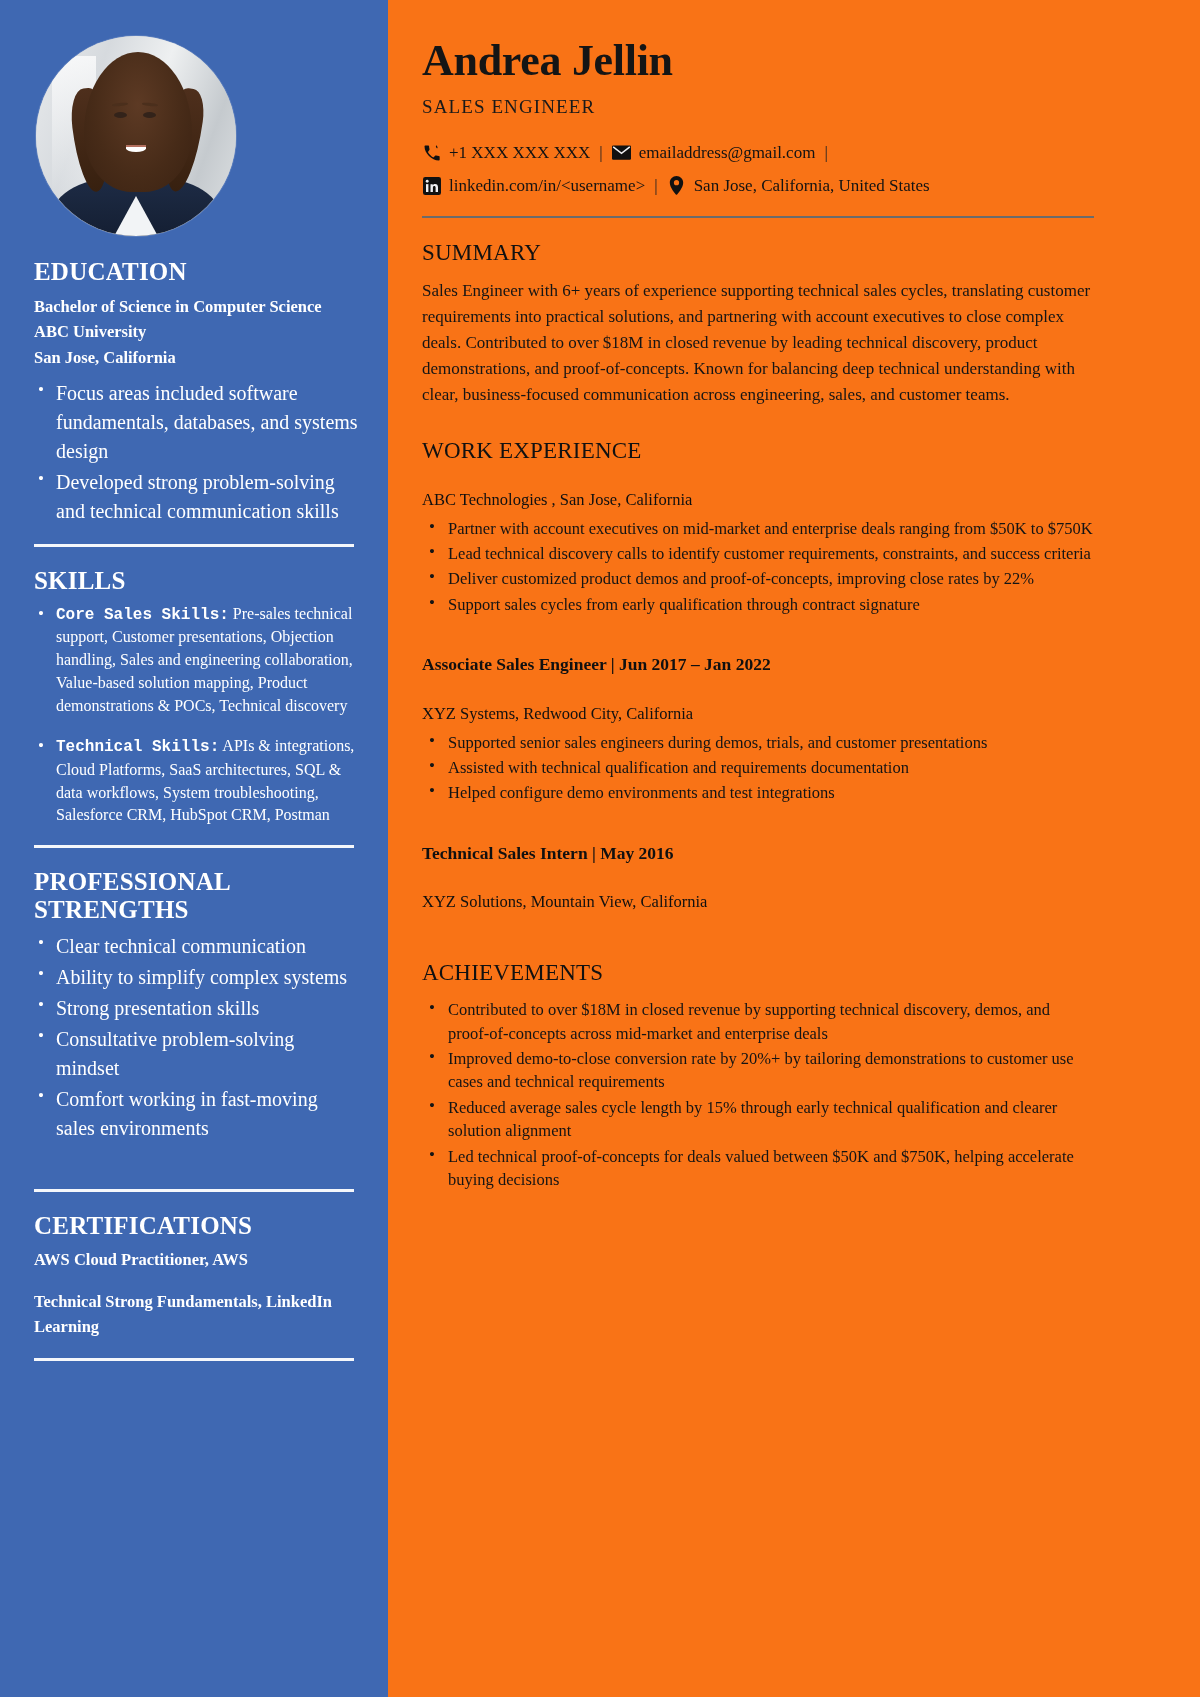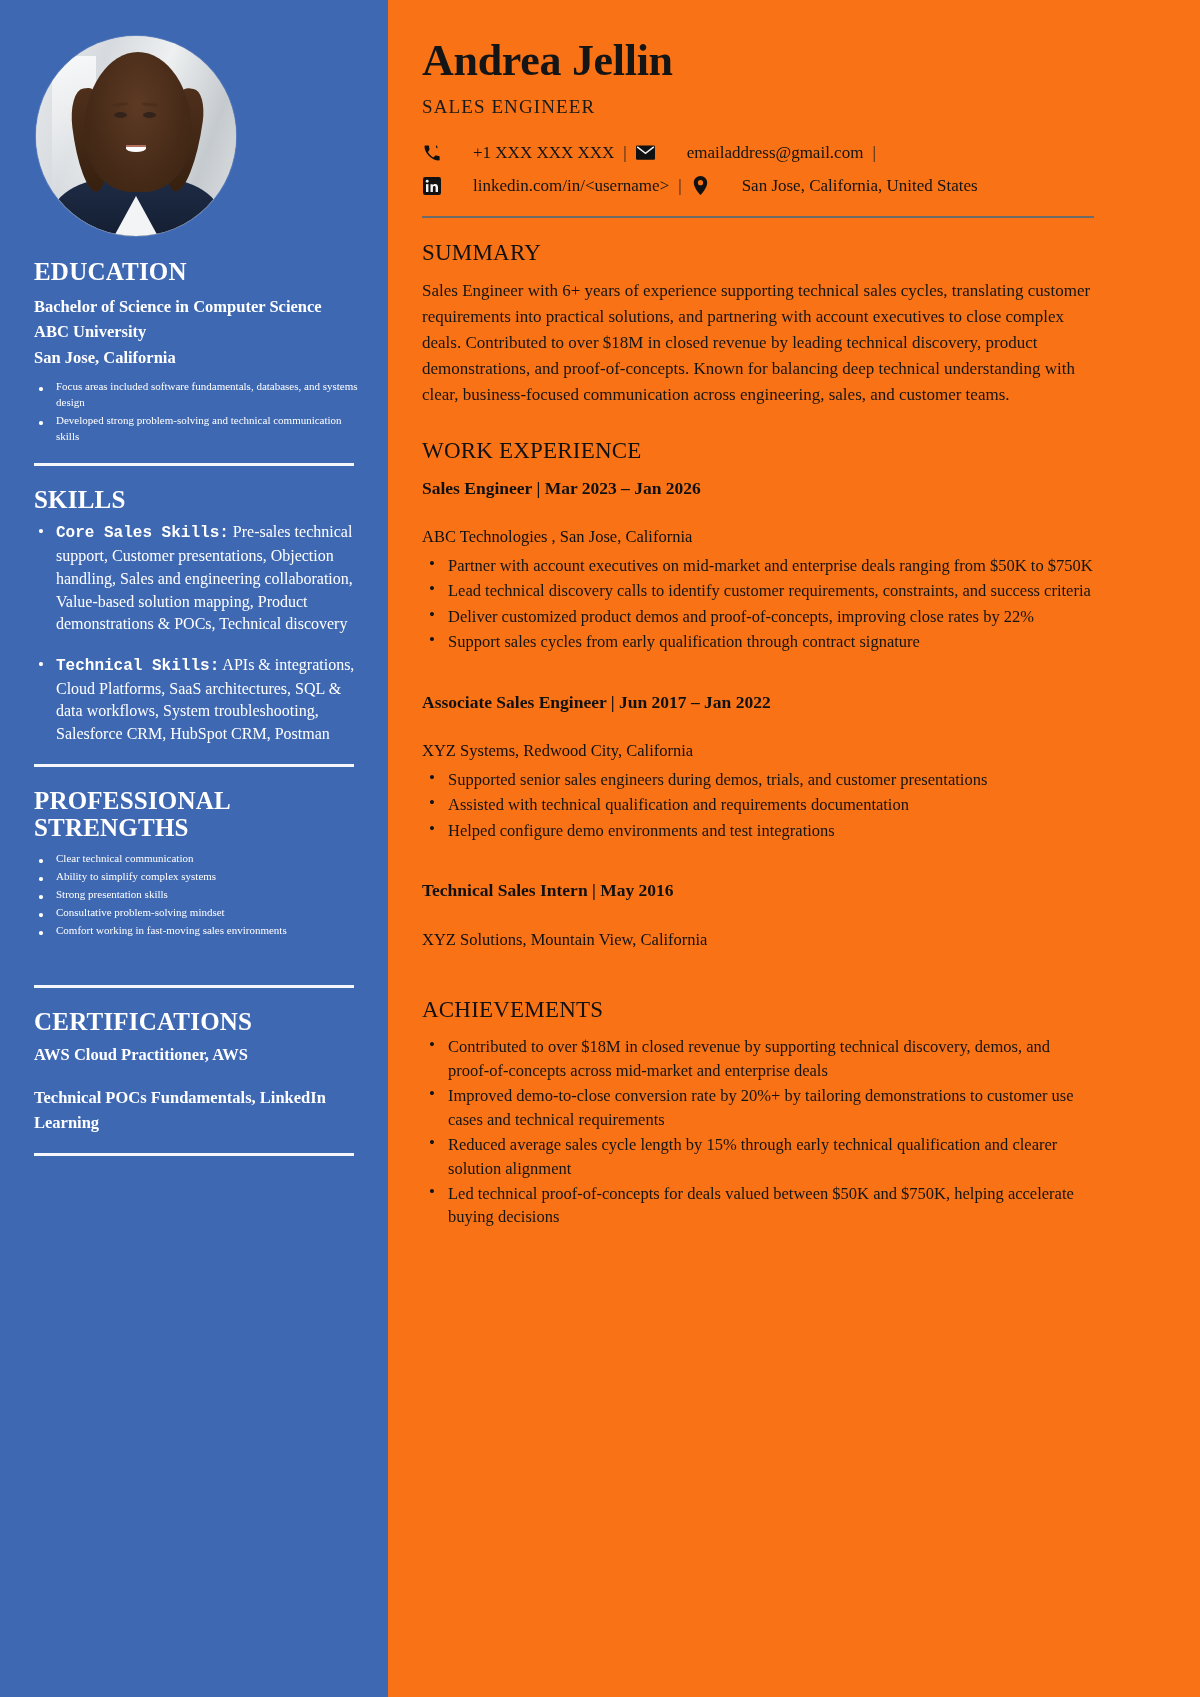--- a/index.html
+++ b/index.html
@@ -140,21 +140,21 @@
   }
 
   ul.side-list {
     list-style: none;
     margin: 9px 0 0 0;
     padding: 0;
   }
   ul.side-list > li {
     position: relative;
     padding-left: 22px;
-    font-size: 11px;
+    font-size: 20px;
     line-height: 1.45;
     margin-bottom: 2px;
   }
   ul.side-list > li:before {
     content: "•";
     position: absolute;
     left: 4px;
     top: -1px;
     font-size: 17px;
   }
@@ -208,21 +208,21 @@
 
   .role {
     font-size: 19px;
     color: #1a1a1a;
     letter-spacing: 1.1px;
     margin-bottom: 18px;
   }
 
   .contacts { font-size: 17px; color: #131313; line-height: 1.95; }
   .c-row { display: flex; align-items: center; flex-wrap: wrap; }
-  .c-chip { display: inline-flex; align-items: center; gap: 24px; }
+  .c-chip { display: inline-flex; align-items: center; }
   .c-sep { margin: 0 9px; color: #222; }
   .c-ico {
     display: inline-flex;
     width: 19px; height: 19px;
     margin-right: 8px;
     align-items: center;
     justify-content: center;
   }
   .c-ico svg { display: block; }
 
@@ -350,21 +350,21 @@
       </section>
     </div>
 
     <div class="side-rule" style="margin-top:46px"></div>
 
     <div class="side-body">
 
       <section>
         <h2 class="side-h">CERTIFICATIONS</h2>
         <div class="cert-item">AWS Cloud Practitioner, AWS</div>
-        <div class="cert-item">Technical POCs Fundamentals, LinkedIn Learning</div>
+        <div class="cert-item">Technical Strong Fundamentals, LinkedIn Learning</div>
       </section>
     </div>
 
     <div class="side-rule" style="margin-top:6px"></div>
 
   </aside>
 
   <main class="main">
 
     <h1 class="name">Andrea Jellin</h1>
@@ -421,21 +421,20 @@
 
     <section>
       <h2 class="sec-h">SUMMARY</h2>
       <p class="summary-p">Sales Engineer with 6+ years of experience supporting technical sales cycles, translating customer requirements into practical solutions, and partnering with account executives to close complex deals. Contributed to over $18M in closed revenue by leading technical discovery, product demonstrations, and proof-of-concepts. Known for balancing deep technical understanding with clear, business-focused communication across engineering, sales, and customer teams.</p>
     </section>
 
     <section>
       <h2 class="sec-h">WORK EXPERIENCE</h2>
 
       <div class="job">
-        <div class="job-title">Sales Engineer | Mar 2023 – Jan 2026</div>
         <div class="job-org">ABC Technologies , San Jose, California</div>
         <ul class="main-list">
           <li>Partner with account executives on mid-market and enterprise deals ranging from $50K to $750K</li>
           <li>Lead technical discovery calls to identify customer requirements, constraints, and success criteria</li>
           <li>Deliver customized product demos and proof-of-concepts, improving close rates by 22%</li>
           <li>Support sales cycles from early qualification through contract signature</li>
         </ul>
       </div>
 
       <div class="sec-gap"></div>

